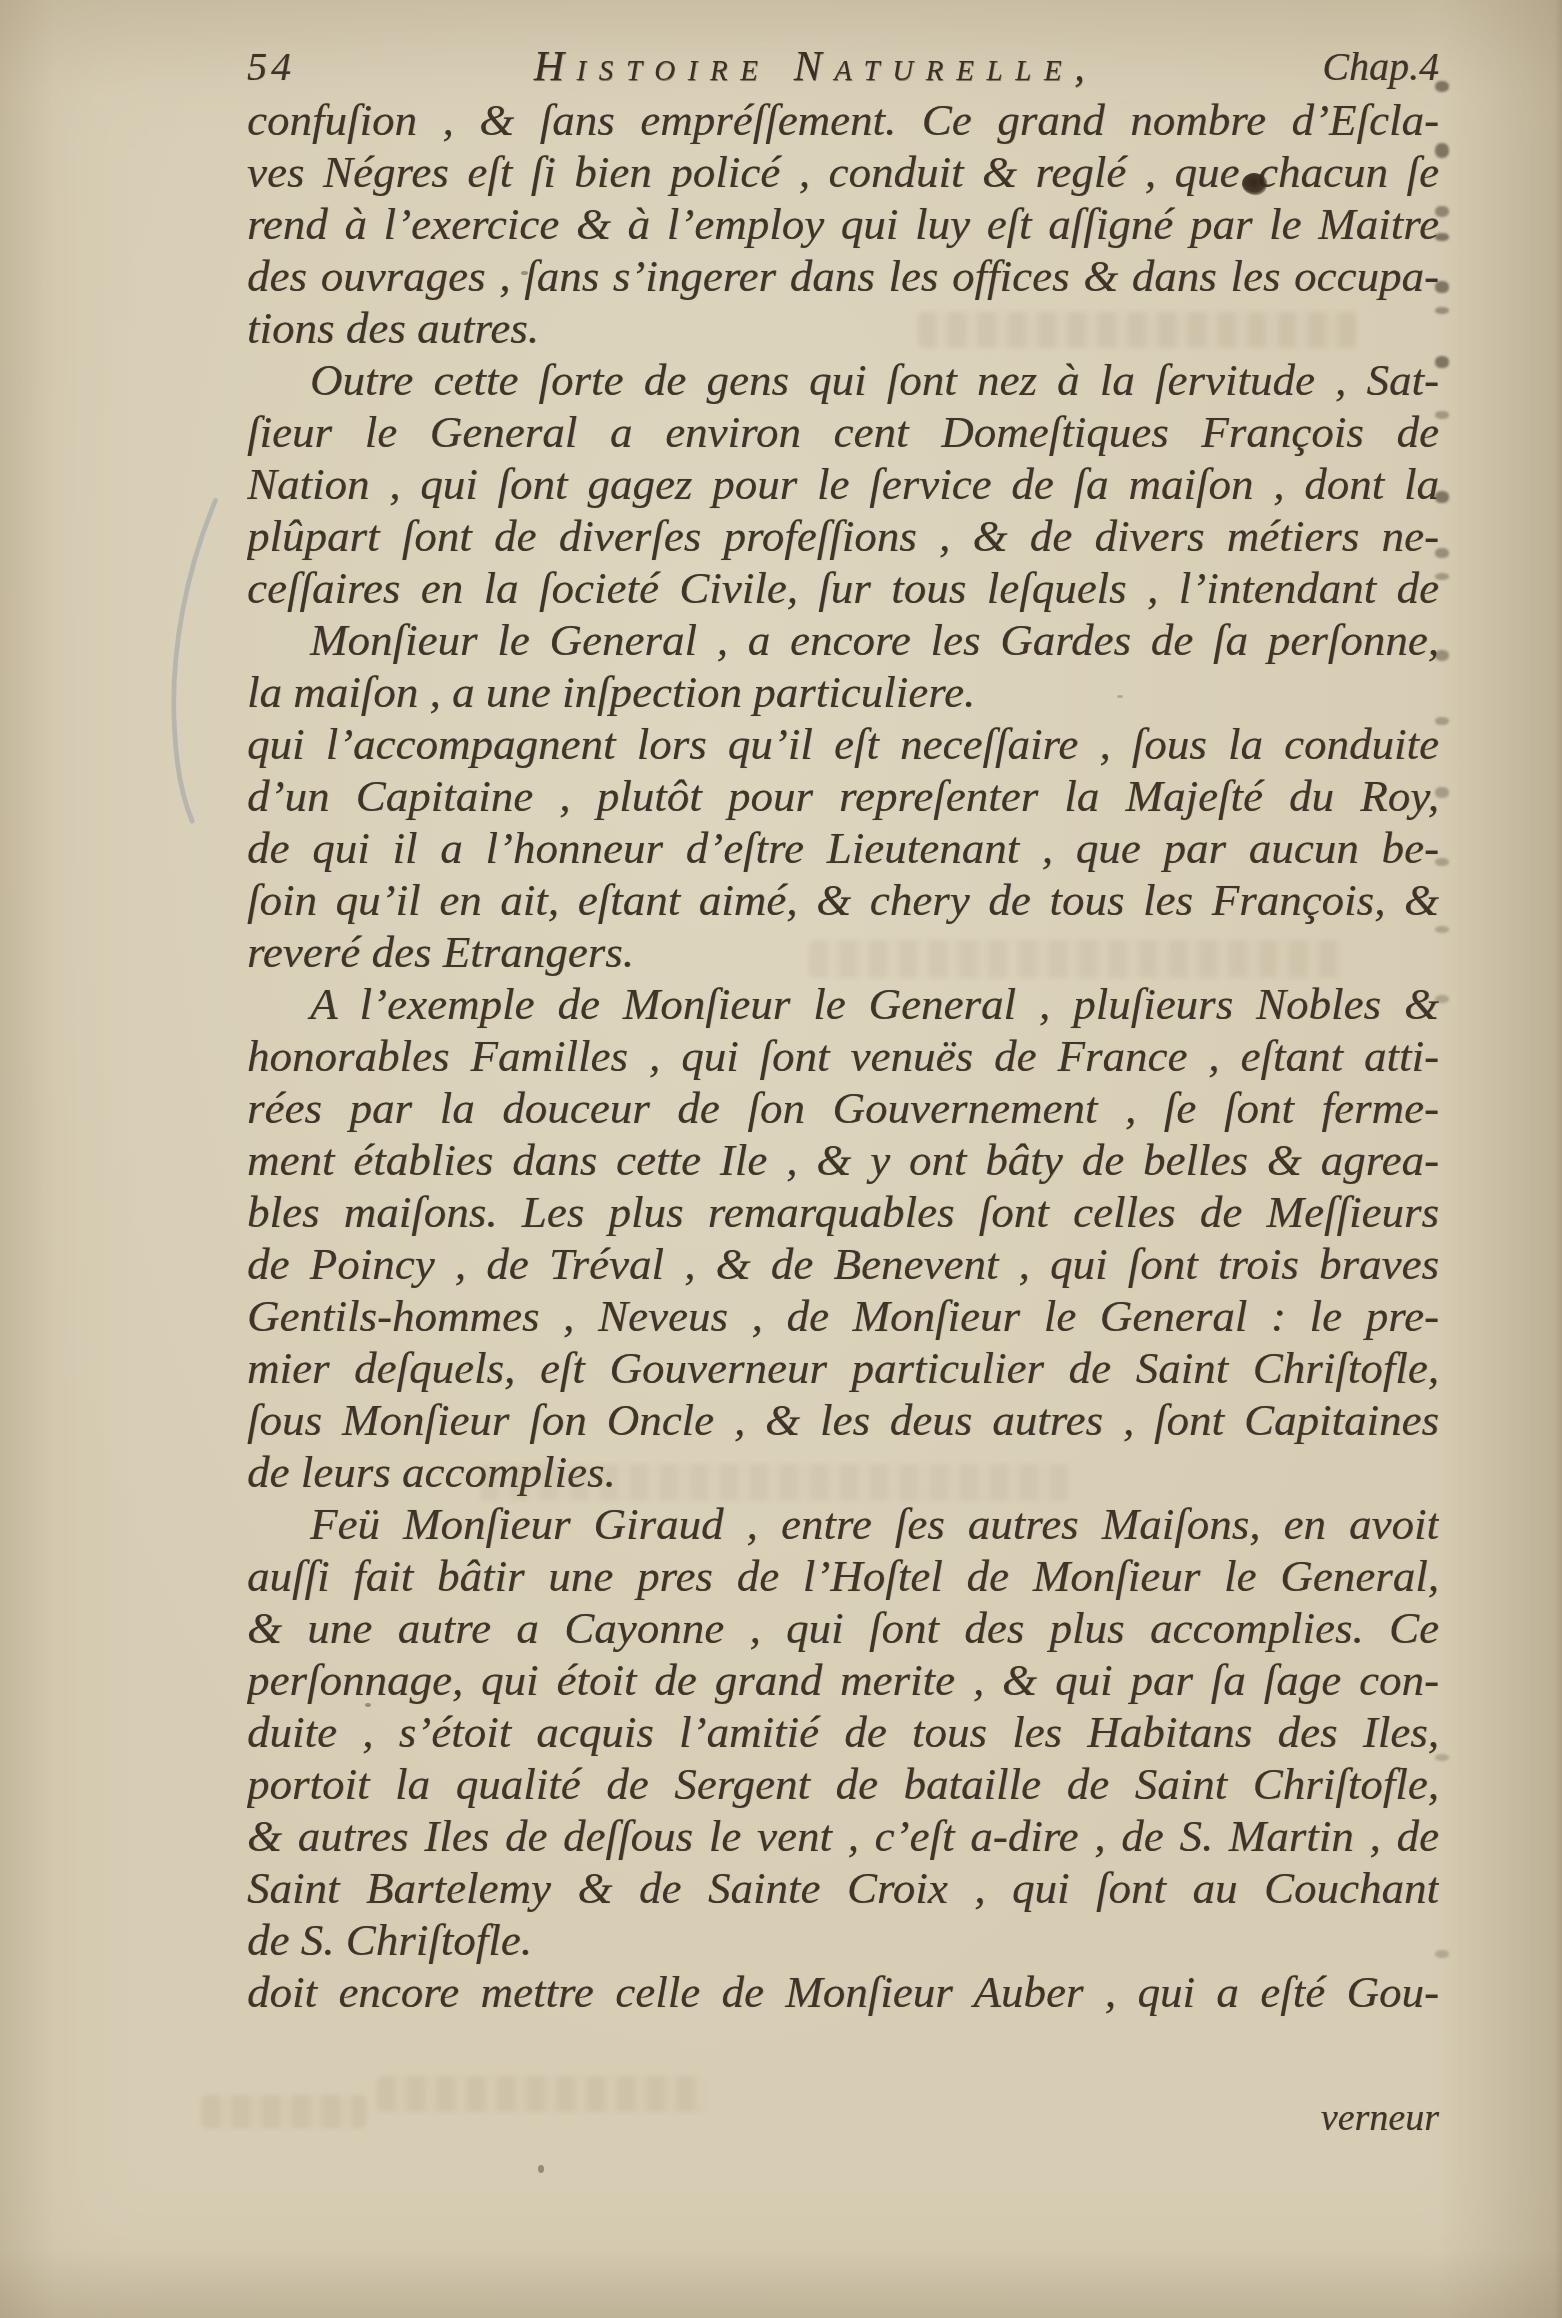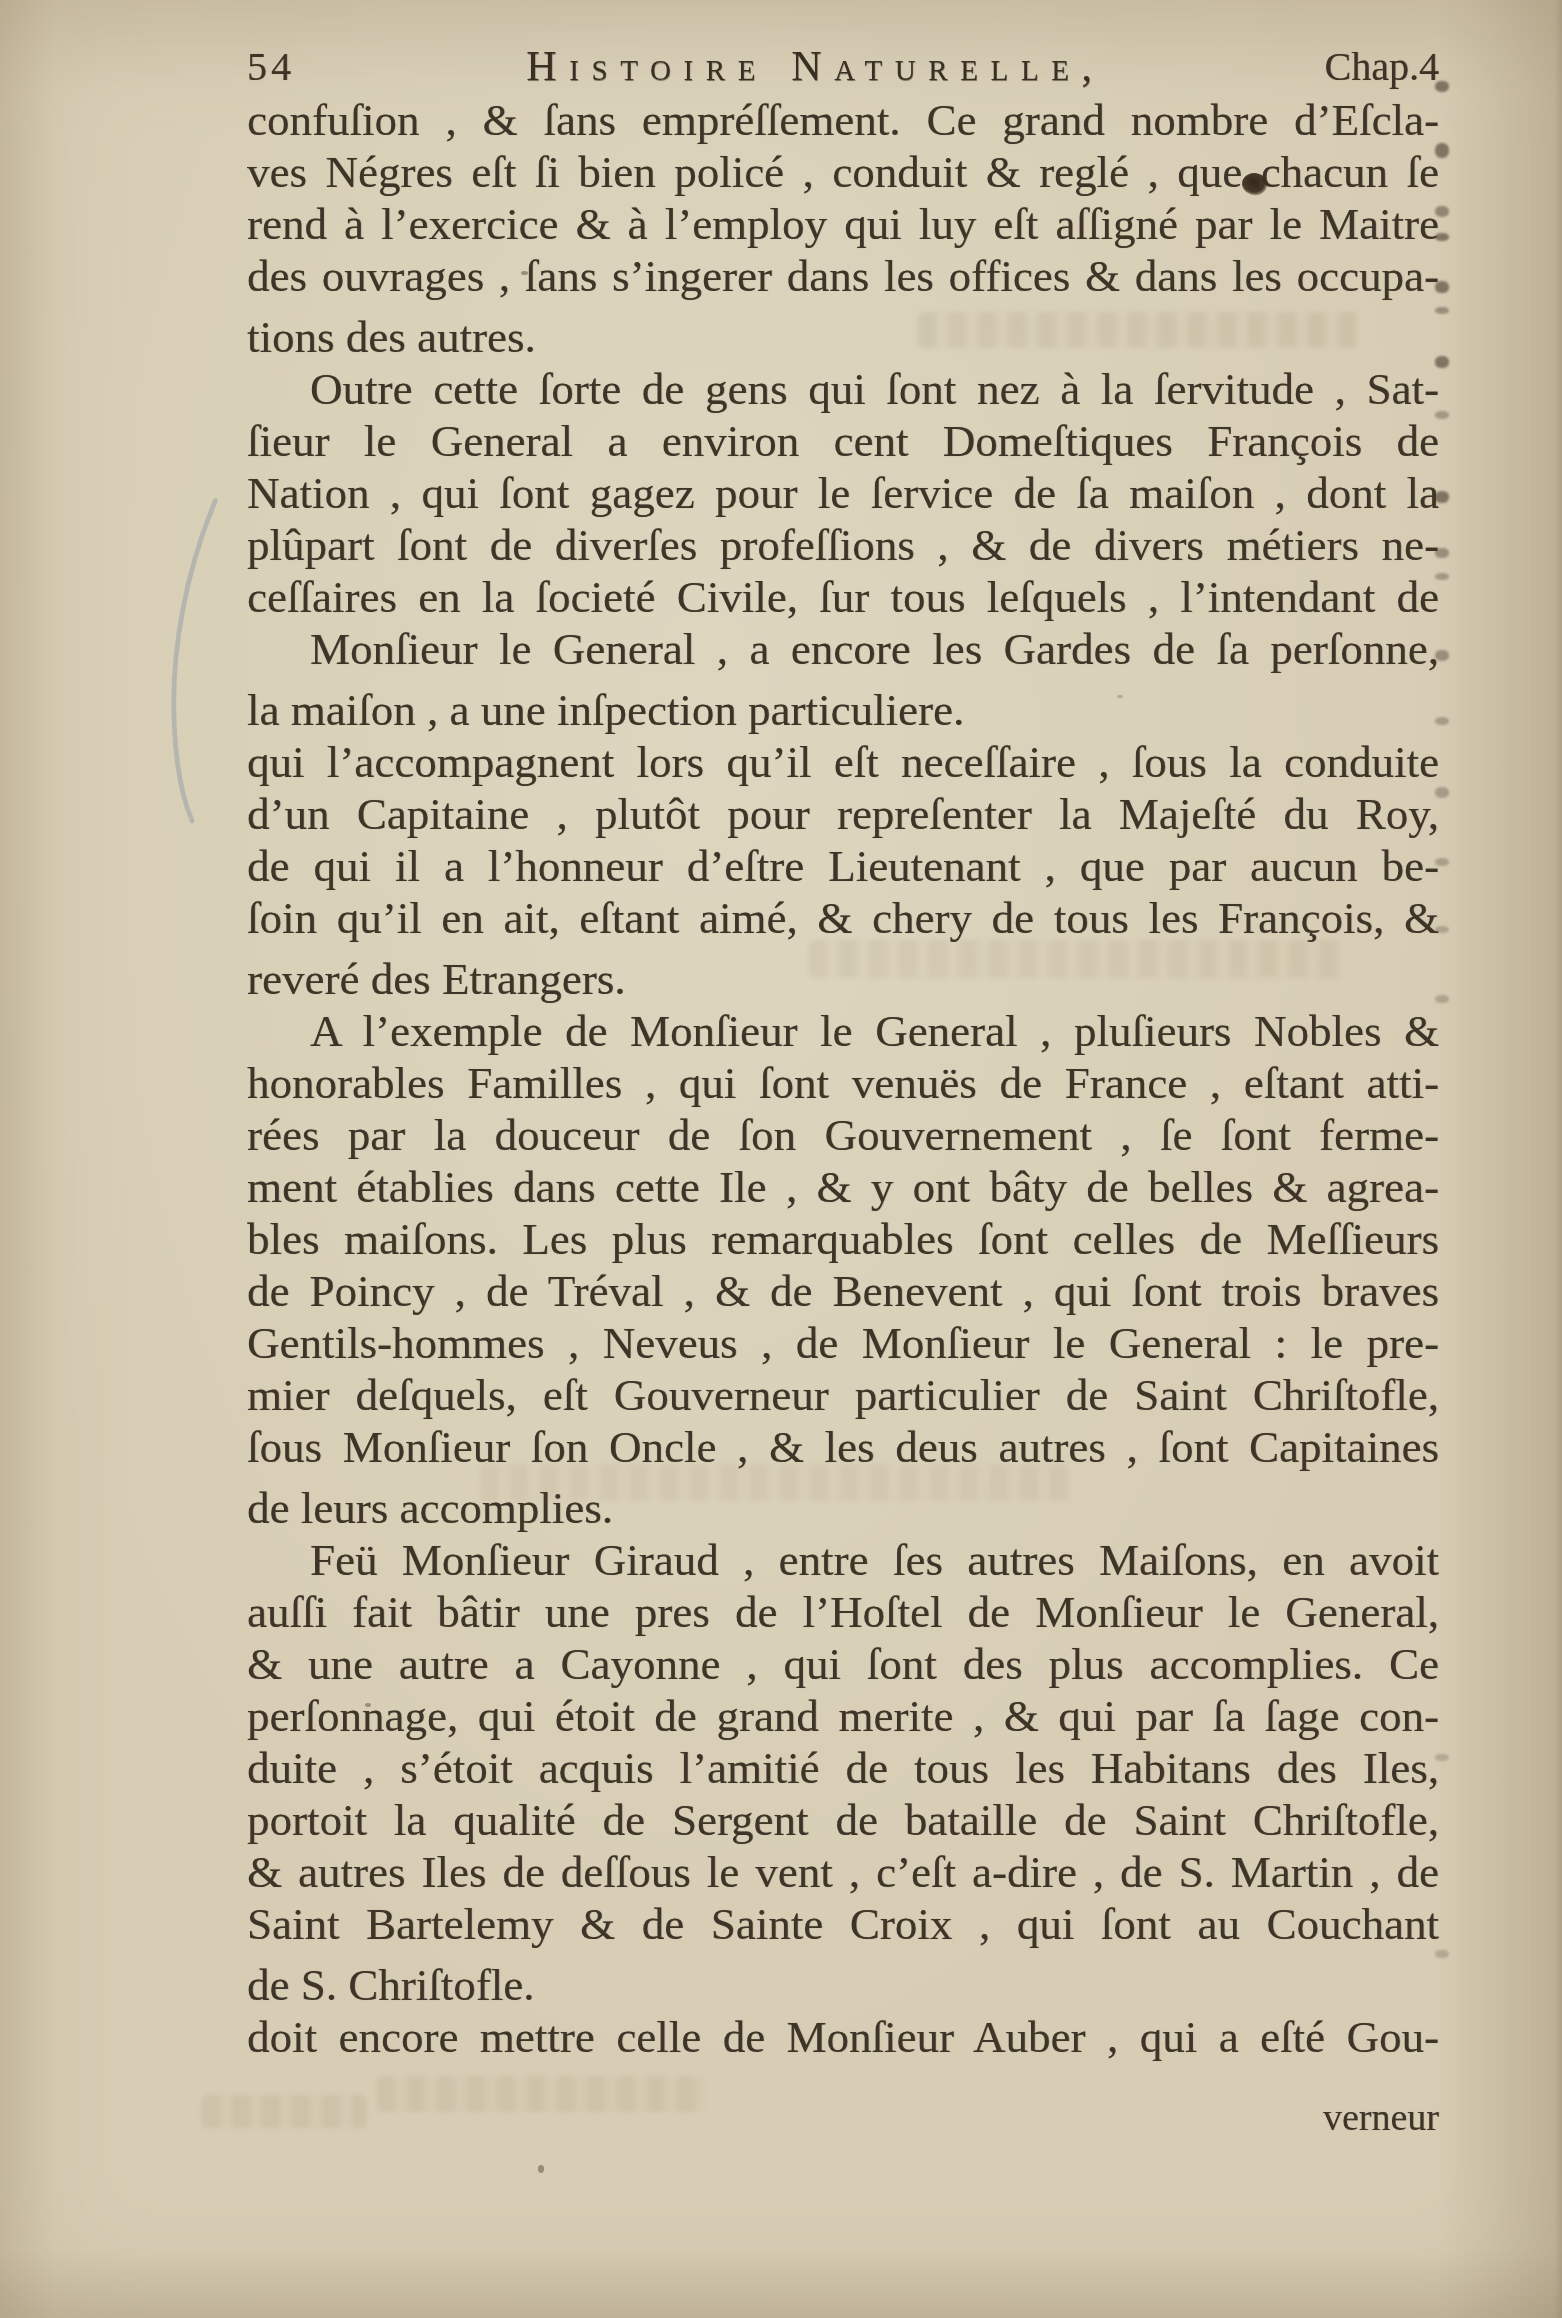--- a/index.html
+++ b/index.html
@@ -11,20 +11,21 @@
   }
   .page{
     position:absolute;inset:0;
     background:
       radial-gradient(ellipse at 45% 32%, rgba(255,253,244,0.18), rgba(255,255,255,0) 62%),
       linear-gradient(90deg, rgba(130,112,82,0.14) 0%, rgba(130,112,82,0) 3.5%, rgba(130,112,82,0) 92%, rgba(118,100,72,0.20) 99.5%, rgba(95,80,56,0.30) 100%),
       linear-gradient(0deg, rgba(120,103,74,0.18) 0%, rgba(120,103,74,0) 3%),
       linear-gradient(180deg, rgba(140,124,94,0.10) 0%, rgba(140,124,94,0) 4%),
       #d7cdb4;
     box-shadow: inset 0 0 123px rgba(146,126,92,0.28);
+    font-style: italic;
   }
   
   .header{
     position:absolute;left:247px;top:42px;width:1192px;height:62px;
     display:flex;align-items:baseline;
     color:#3e3326;
   }
   .pagenum{
     flex:0 0 116px;font-size:40px;letter-spacing:4.1px;
     text-shadow:0.4px 0.4px 0.7px rgba(62,51,38,0.55);
@@ -44,21 +45,21 @@
   .textblock{
     position:absolute;left:247px;top:94px;width:1192px;
     color:#3f3428;font-size:45px;
   }
   .line{
     height:52px;line-height:52px;
     overflow:hidden;white-space:normal;
     text-align:justify;text-align-last:justify;
     text-shadow:0.4px 0.4px 0.7px rgba(63,52,40,0.5);
   }
-  .line.plast{text-align-last:left;margin-top:9px;}
+  .line.plast{text-align-last:left;}
   .line.indent{padding-left:63px;}
   .catchword{
     position:absolute;left:247px;top:2091px;width:1192px;height:53px;
     line-height:53px;text-align:right;
     color:#3f3428;font-size:38px;
     text-shadow:0.4px 0.4px 0.7px rgba(63,52,40,0.5);
   }
   
   .ink-blot{
     position:absolute;left:1242px;top:173px;width:25px;height:22px;

